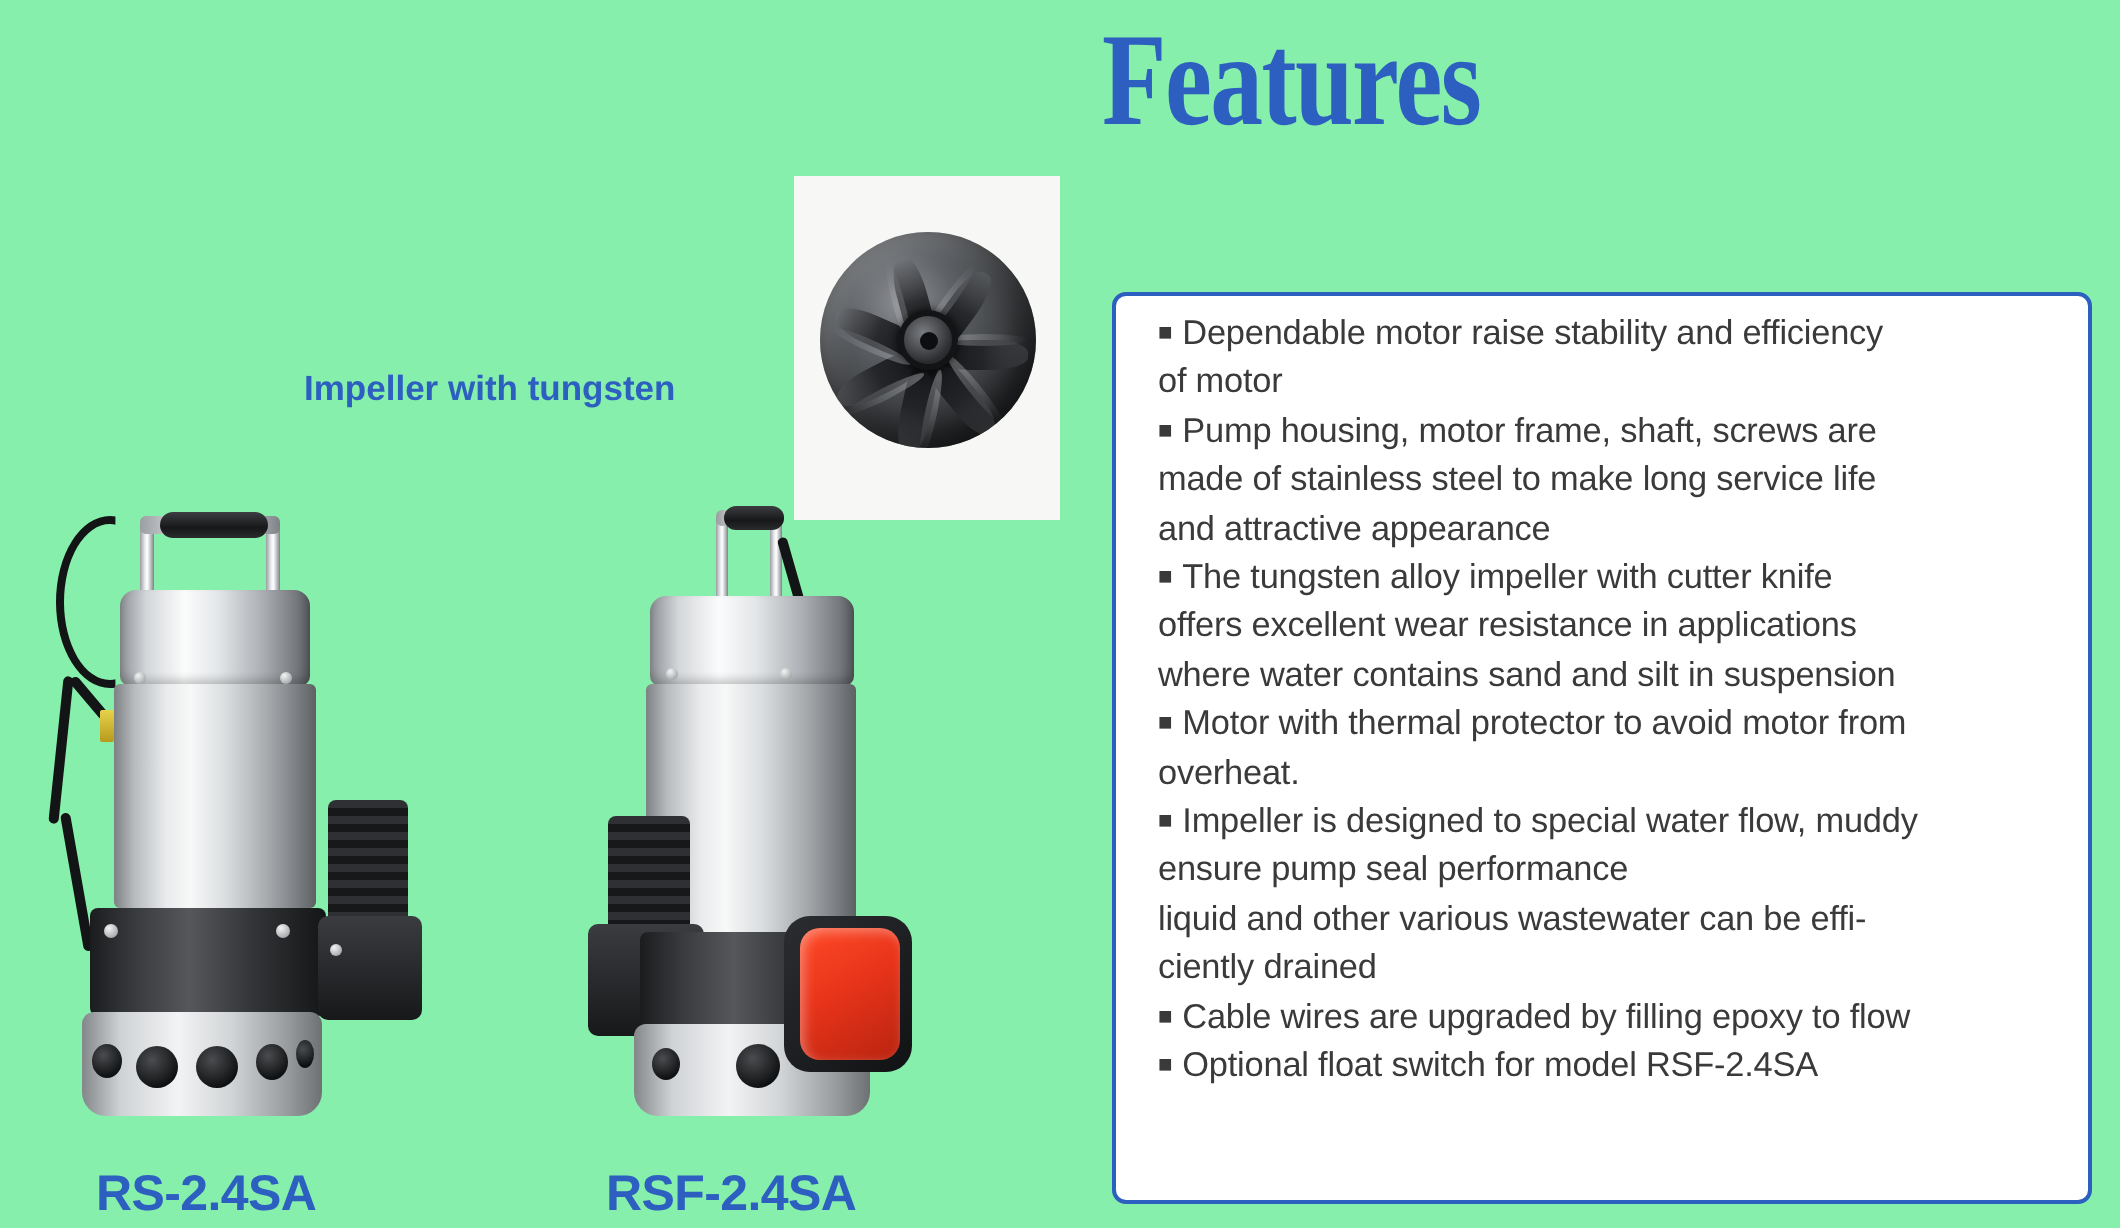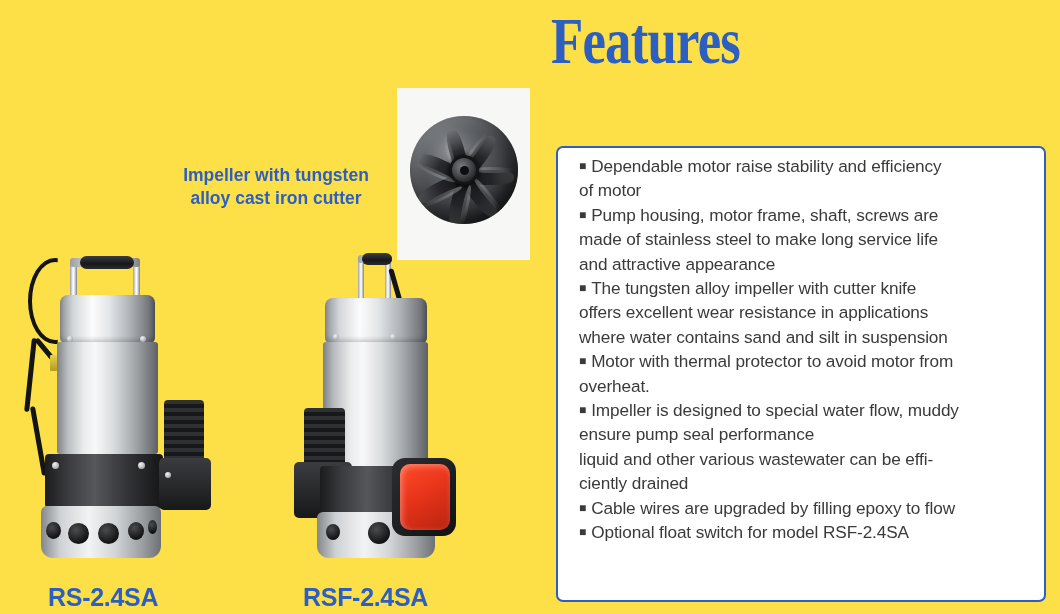--- a/index.html
+++ b/index.html
@@ -2,21 +2,21 @@
 <html><head>
 <meta charset="utf-8">
 <style>
   * { box-sizing: border-box; margin: 0; padding: 0; }
   html, body {
     width: 1060px; height: 614px;
     background: #ffffff;
     font-family: "Liberation Sans", sans-serif;
     overflow: hidden;
   }
-  #page { position: relative; width: 1060px; height: 614px; background: #fde047; }
+  #page { position: relative; width: 1060px; height: 614px; background: #86efac; }
 
   
   #features-title {
     position: absolute; left: 551px; top: 6px;
     font-family: "Liberation Serif", serif;
     font-weight: bold;
     font-size: 66px;
     line-height: 70px;
     color: #2c5fc0;
     letter-spacing: -1px;
@@ -47,23 +47,23 @@
   .feature-line.last-of-item { text-align: left; }
   .bullet {
     font-size: 12px;
     vertical-align: 2px;
     margin-right: 5px;
     color: #3a3a3a;
   }
 
   
   #impeller-caption {
-    position: absolute; left: 152px; top: 164px;
+    position: absolute; left: 152px; top: 183px;
     width: 248px;
-    text-align: center;
+    text-align: left;
     font-size: 17.5px;
     font-weight: bold;
     line-height: 23px;
     color: #2c5fc0;
   }
   .model-label {
     position: absolute;
     font-size: 25px;
     font-weight: bold;
     color: #2c5fc0;
@@ -197,21 +197,20 @@
 </style>
 </head>
 <body>
 
 <div id="page">
 
   <div id="features-title">Features</div>
 
   <div id="impeller-caption">
     <div>Impeller with tungsten</div>
-    <div>alloy cast iron cutter</div>
   </div>
 
   <div id="impeller-photo">
     <div id="impeller-disc">
       <div class="vane" style="transform:rotate(0deg)"></div>
       <div class="vane" style="transform:rotate(51deg)"></div>
       <div class="vane" style="transform:rotate(102deg)"></div>
       <div class="vane" style="transform:rotate(153deg)"></div>
       <div class="vane" style="transform:rotate(204deg)"></div>
       <div class="vane" style="transform:rotate(255deg)"></div>

